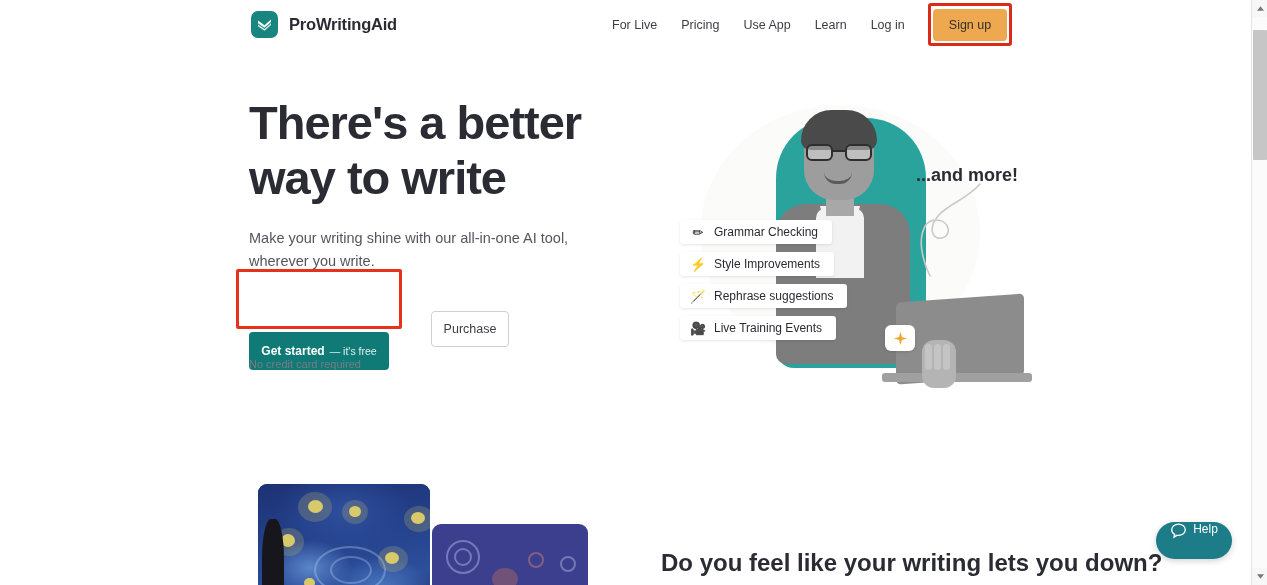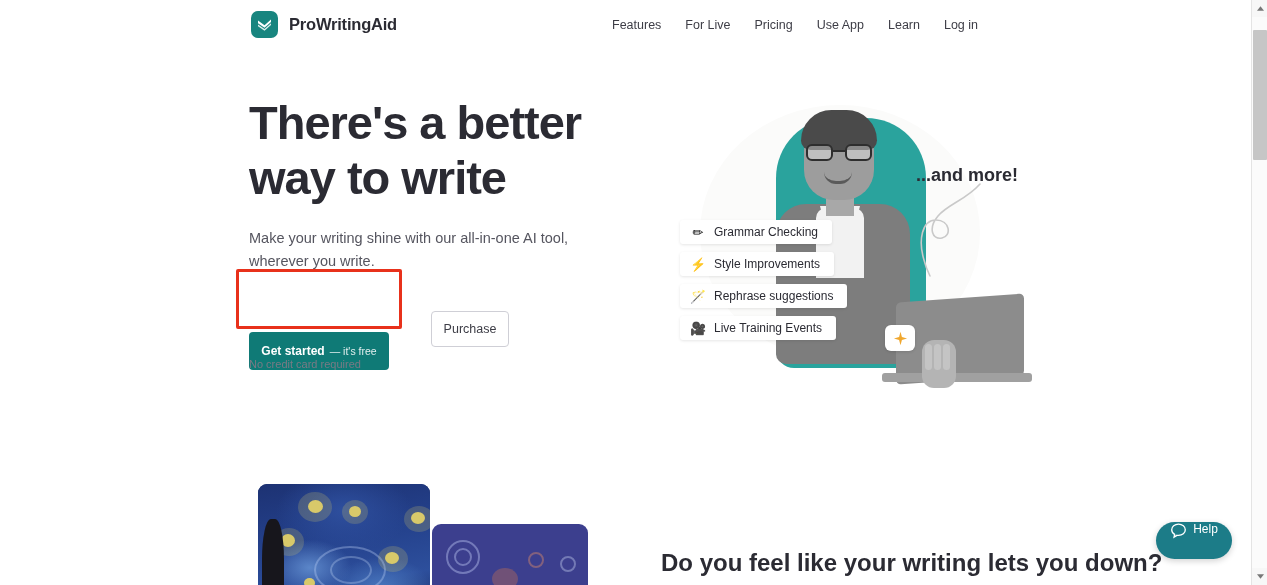--- a/index.html
+++ b/index.html
@@ -429,28 +429,30 @@
         <span class="logo-mark">
           <svg width="17" height="17" viewBox="0 0 17 17">
             <path d="M2 4.6 L8.5 9.2 L15 3.4 L15 6.0 L8.5 11.8 L2 7.2 Z" fill="#ffffff"></path>
             <path d="M2 8.4 L8.5 13.0 L15 7.2 L15 9.0 L8.5 14.8 L2 10.2 Z" fill="#ffffff" opacity=".85"></path>
           </svg>
         </span>
         <span class="brand-name">ProWritingAid</span>
       </div>
 
       <nav class="nav">
-        <span class="nav-item">Features</span>
         <span class="nav-item">For Live</span>
         <span class="nav-item">Pricing</span>
         <span class="nav-item">Use App</span>
         <span class="nav-item">Learn</span>
         <span class="nav-item">Log in</span>
       </nav>
 
+      <div class="signup-wrap">
+        <button class="signup-btn">Sign up</button>
+      </div>
     </div>
 
     <div class="hero-left">
       <h1 class="headline">There's a better way to write</h1>
       <p class="subhead">Make your writing shine with our all-in-one AI tool, wherever you write.</p>
 
       <div class="cta-row">
         <div class="cta-highlight"></div>
         <button class="btn-primary">
           <span class="bold">Get started</span>

